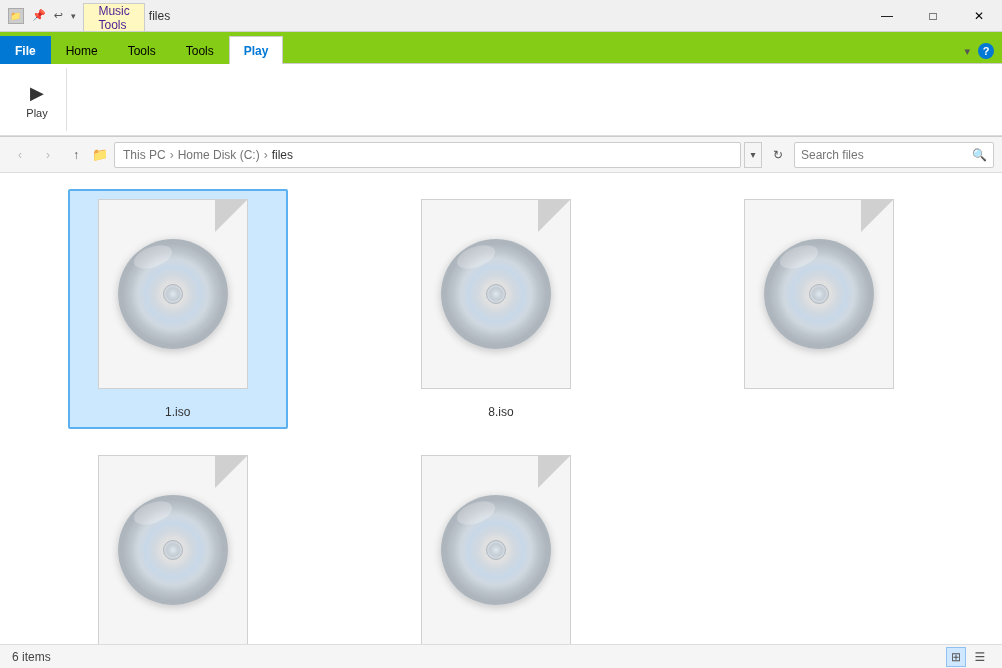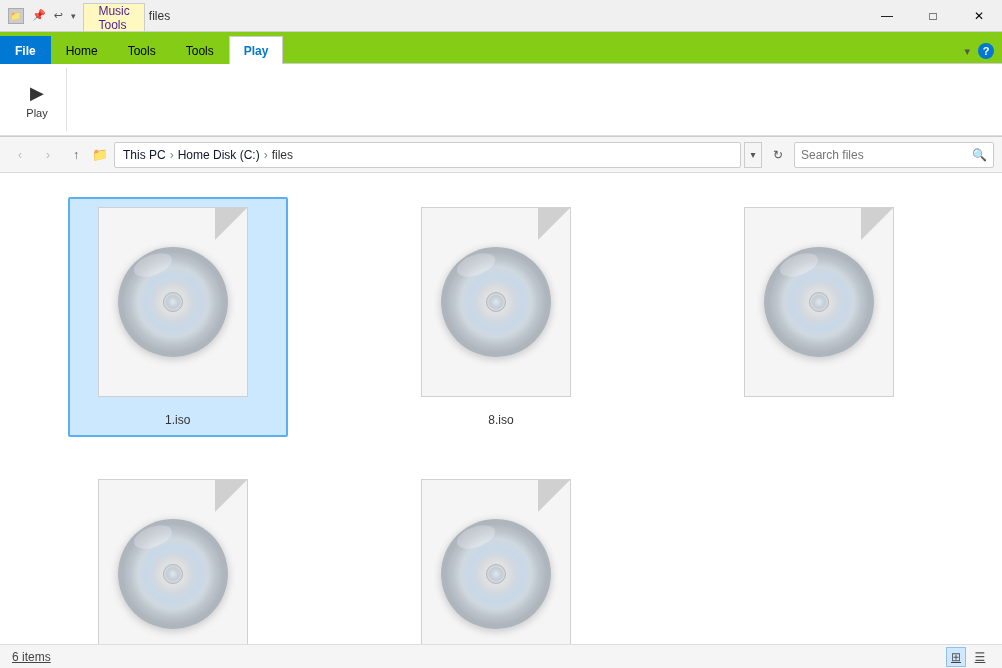--- a/index.html
+++ b/index.html
@@ -143,21 +143,21 @@
       border: 1px solid #ccc;
       background: #fff;
       display: flex;
       align-items: center;
       padding: 0 8px;
       font-size: 12px;
       color: #333;
       border-radius: 2px;
     }
     .address-path-item {
-      color: #0f172a;
+      color: #737373;
       cursor: pointer;
     }
     .address-path-sep { color: #888; margin: 0 4px; }
     .address-path-current { color: #333; font-weight: 500; }
     .address-dropdown {
       width: 18px; height: 26px;
       border: 1px solid #ccc;
       background: #f5f5f5;
       display: flex; align-items: center; justify-content: center;
       cursor: pointer;
@@ -209,21 +209,21 @@
 
     .file-item {
       display: flex;
       flex-direction: column;
       align-items: center;
       cursor: pointer;
       padding: 8px;
       border: 2px solid transparent;
       border-radius: 2px;
       width: 220px;
-      margin: 8px auto;
+      margin: 0 auto;
     }
     .file-item.selected { background: #cce8ff; border-color: #5bb0f0; }
 
     .file-icon {
       width: 160px;
       height: 200px;
       position: relative;
     }
 
     
@@ -299,21 +299,20 @@
     .status-bar {
       height: 24px;
       background: #f5f5f5;
       border-top: 1px solid #ddd;
       display: flex;
       align-items: center;
       padding: 0 12px;
       font-size: 12px;
       color: #444;
       justify-content: space-between;
-      text-decoration: underline;
     }
     .status-right {
       display: flex;
       gap: 4px;
       align-items: center;
     }
     .view-btn {
       width: 20px; height: 20px;
       display: flex; align-items: center; justify-content: center;
       cursor: pointer;

